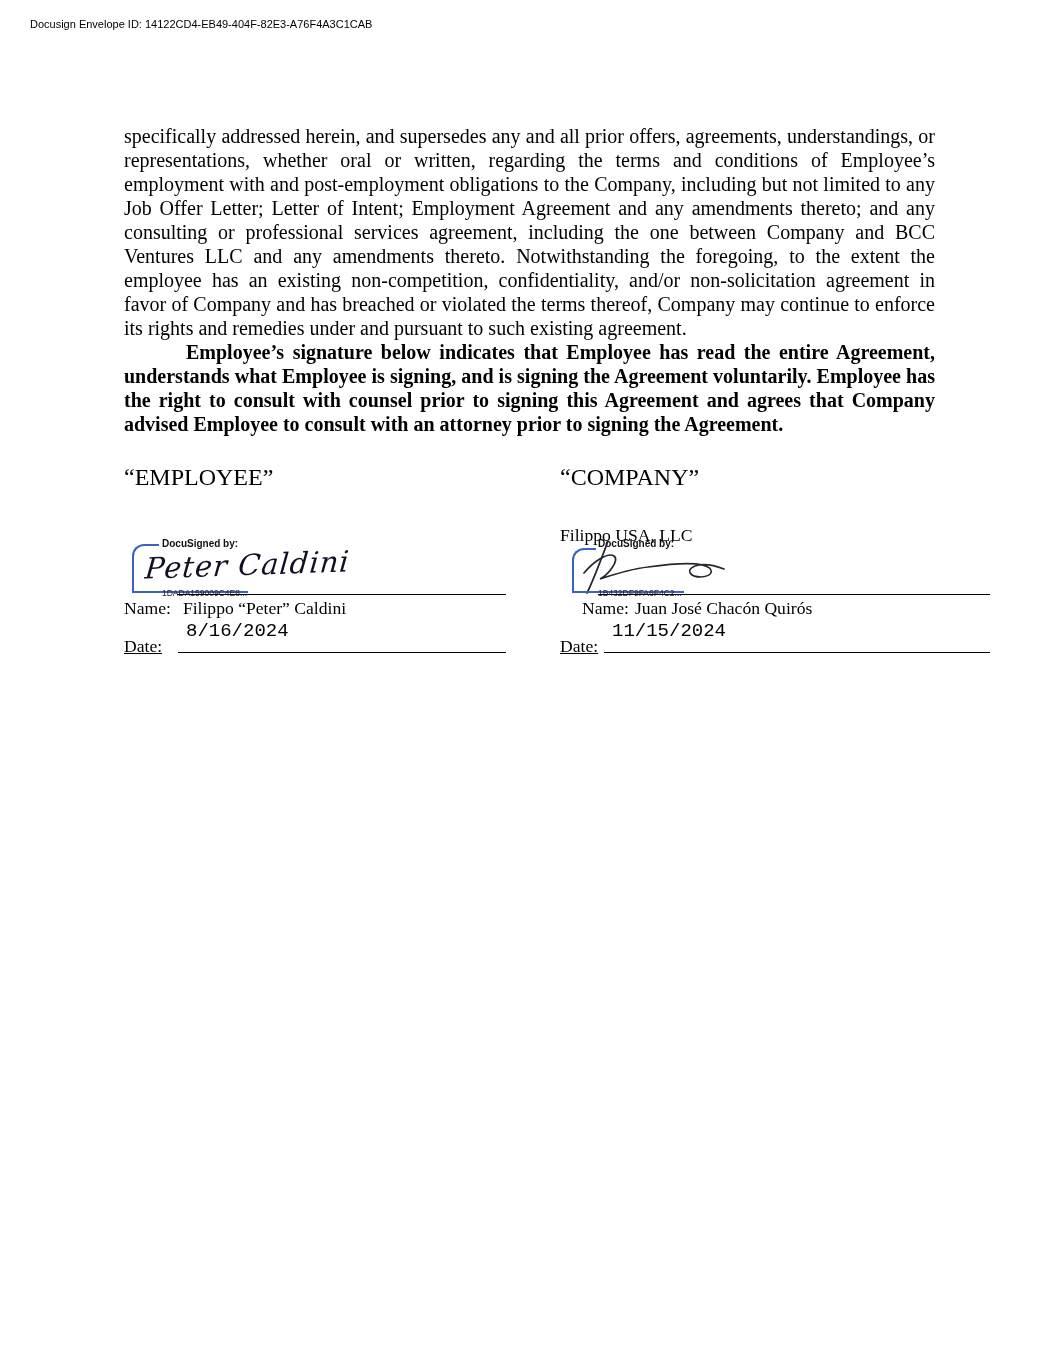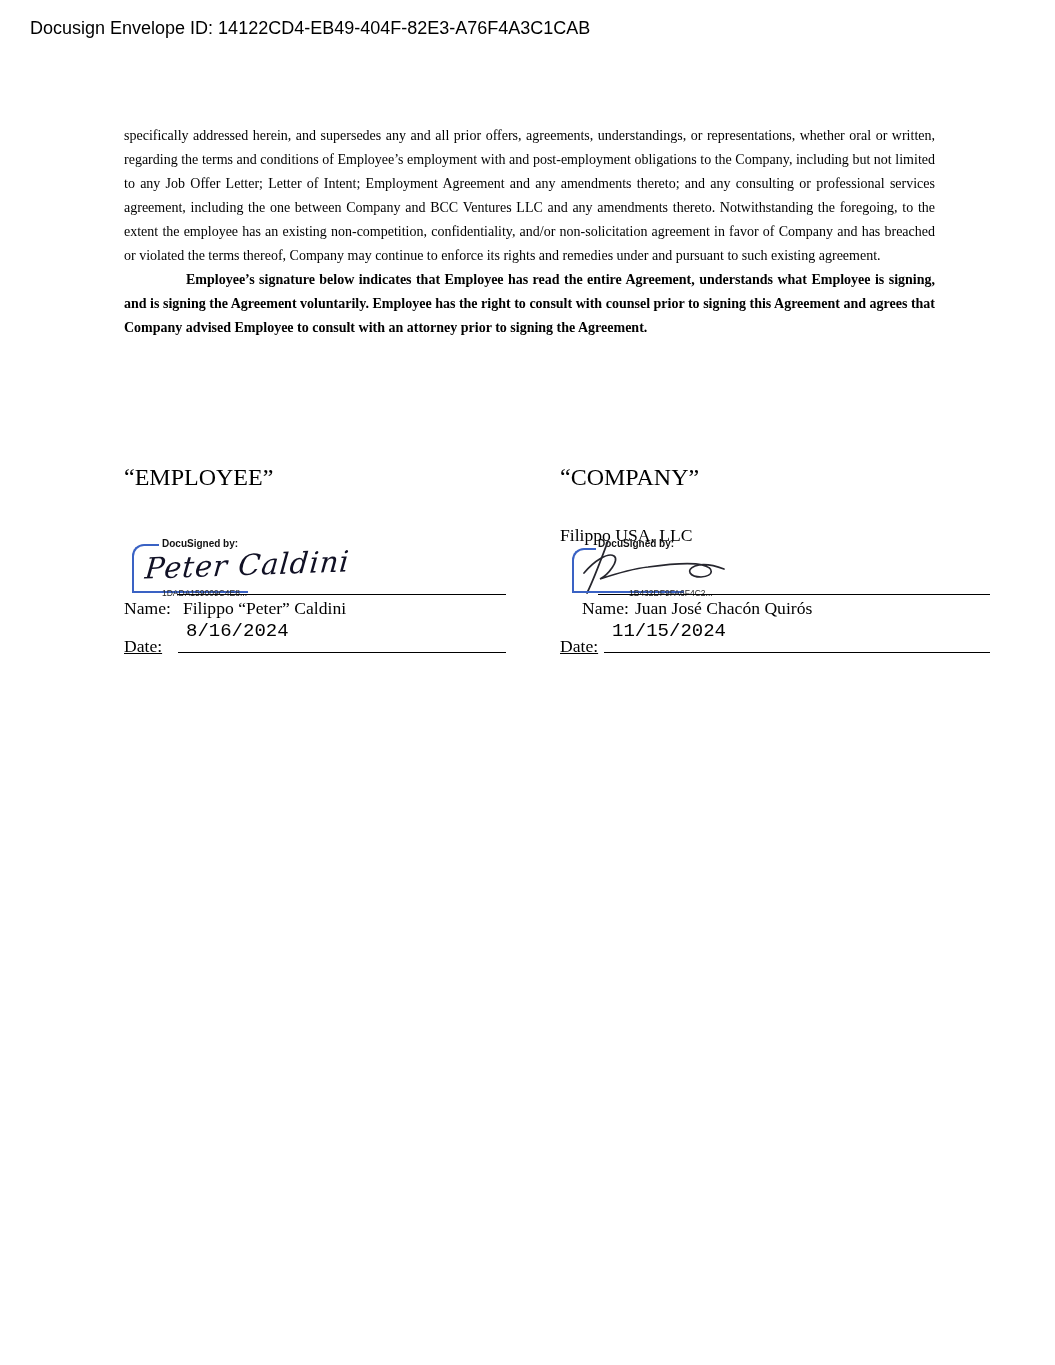--- a/index.html
+++ b/index.html
@@ -11,32 +11,32 @@
     background: #ffffff;
     color: #000;
     font-family: "Liberation Serif", serif;
     overflow: hidden;
   }
   .envelope-id {
     position: absolute;
     left: 30px;
     top: 18px;
     font-family: "Liberation Sans", sans-serif;
-    font-size: 18px;
+    font-size: 11px;
     color: #000;
   }
   .doc-body {
     position: absolute;
     left: 124px;
     top: 124px;
     width: 811px;
   }
   .para {
     margin: 0;
-    font-size: 14px;
+    font-size: 20px;
     line-height: 24px;
     text-align: justify;
   }
   .para.spaced { }
   .para.bold { font-weight: bold; }
   .para.indented { text-indent: 62px; }
 
   .party-label {
     position: absolute;
     top: 464px;
@@ -92,21 +92,21 @@
   .emp-stamp .ds-line { left: 4px; top: 56px; width: 116px; }
   .co-stamp  .ds-line { left: 6px; top: 56px; width: 112px; }
   .ds-id {
     position: absolute;
     font-family: "Liberation Sans", sans-serif;
     font-size: 8.5px;
     color: #222;
     white-space: nowrap;
   }
   .emp-stamp .ds-id { left: 34px; top: 53px; }
-  .co-stamp  .ds-id { left: 32px; top: 53px; margin-left: 31px; }
+  .co-stamp  .ds-id { left: 32px; top: 53px; }
   .ds-scribble { position: absolute; left: 12px; top: 4px; }
 
   
   .sig-line {
     position: absolute;
     height: 0;
     border-top: 1.4px solid #000;
   }
   .emp-sig-line { left: 177px; top: 594px; width: 329px; }
   .co-sig-line  { left: 598px; top: 594px; width: 392px; }

